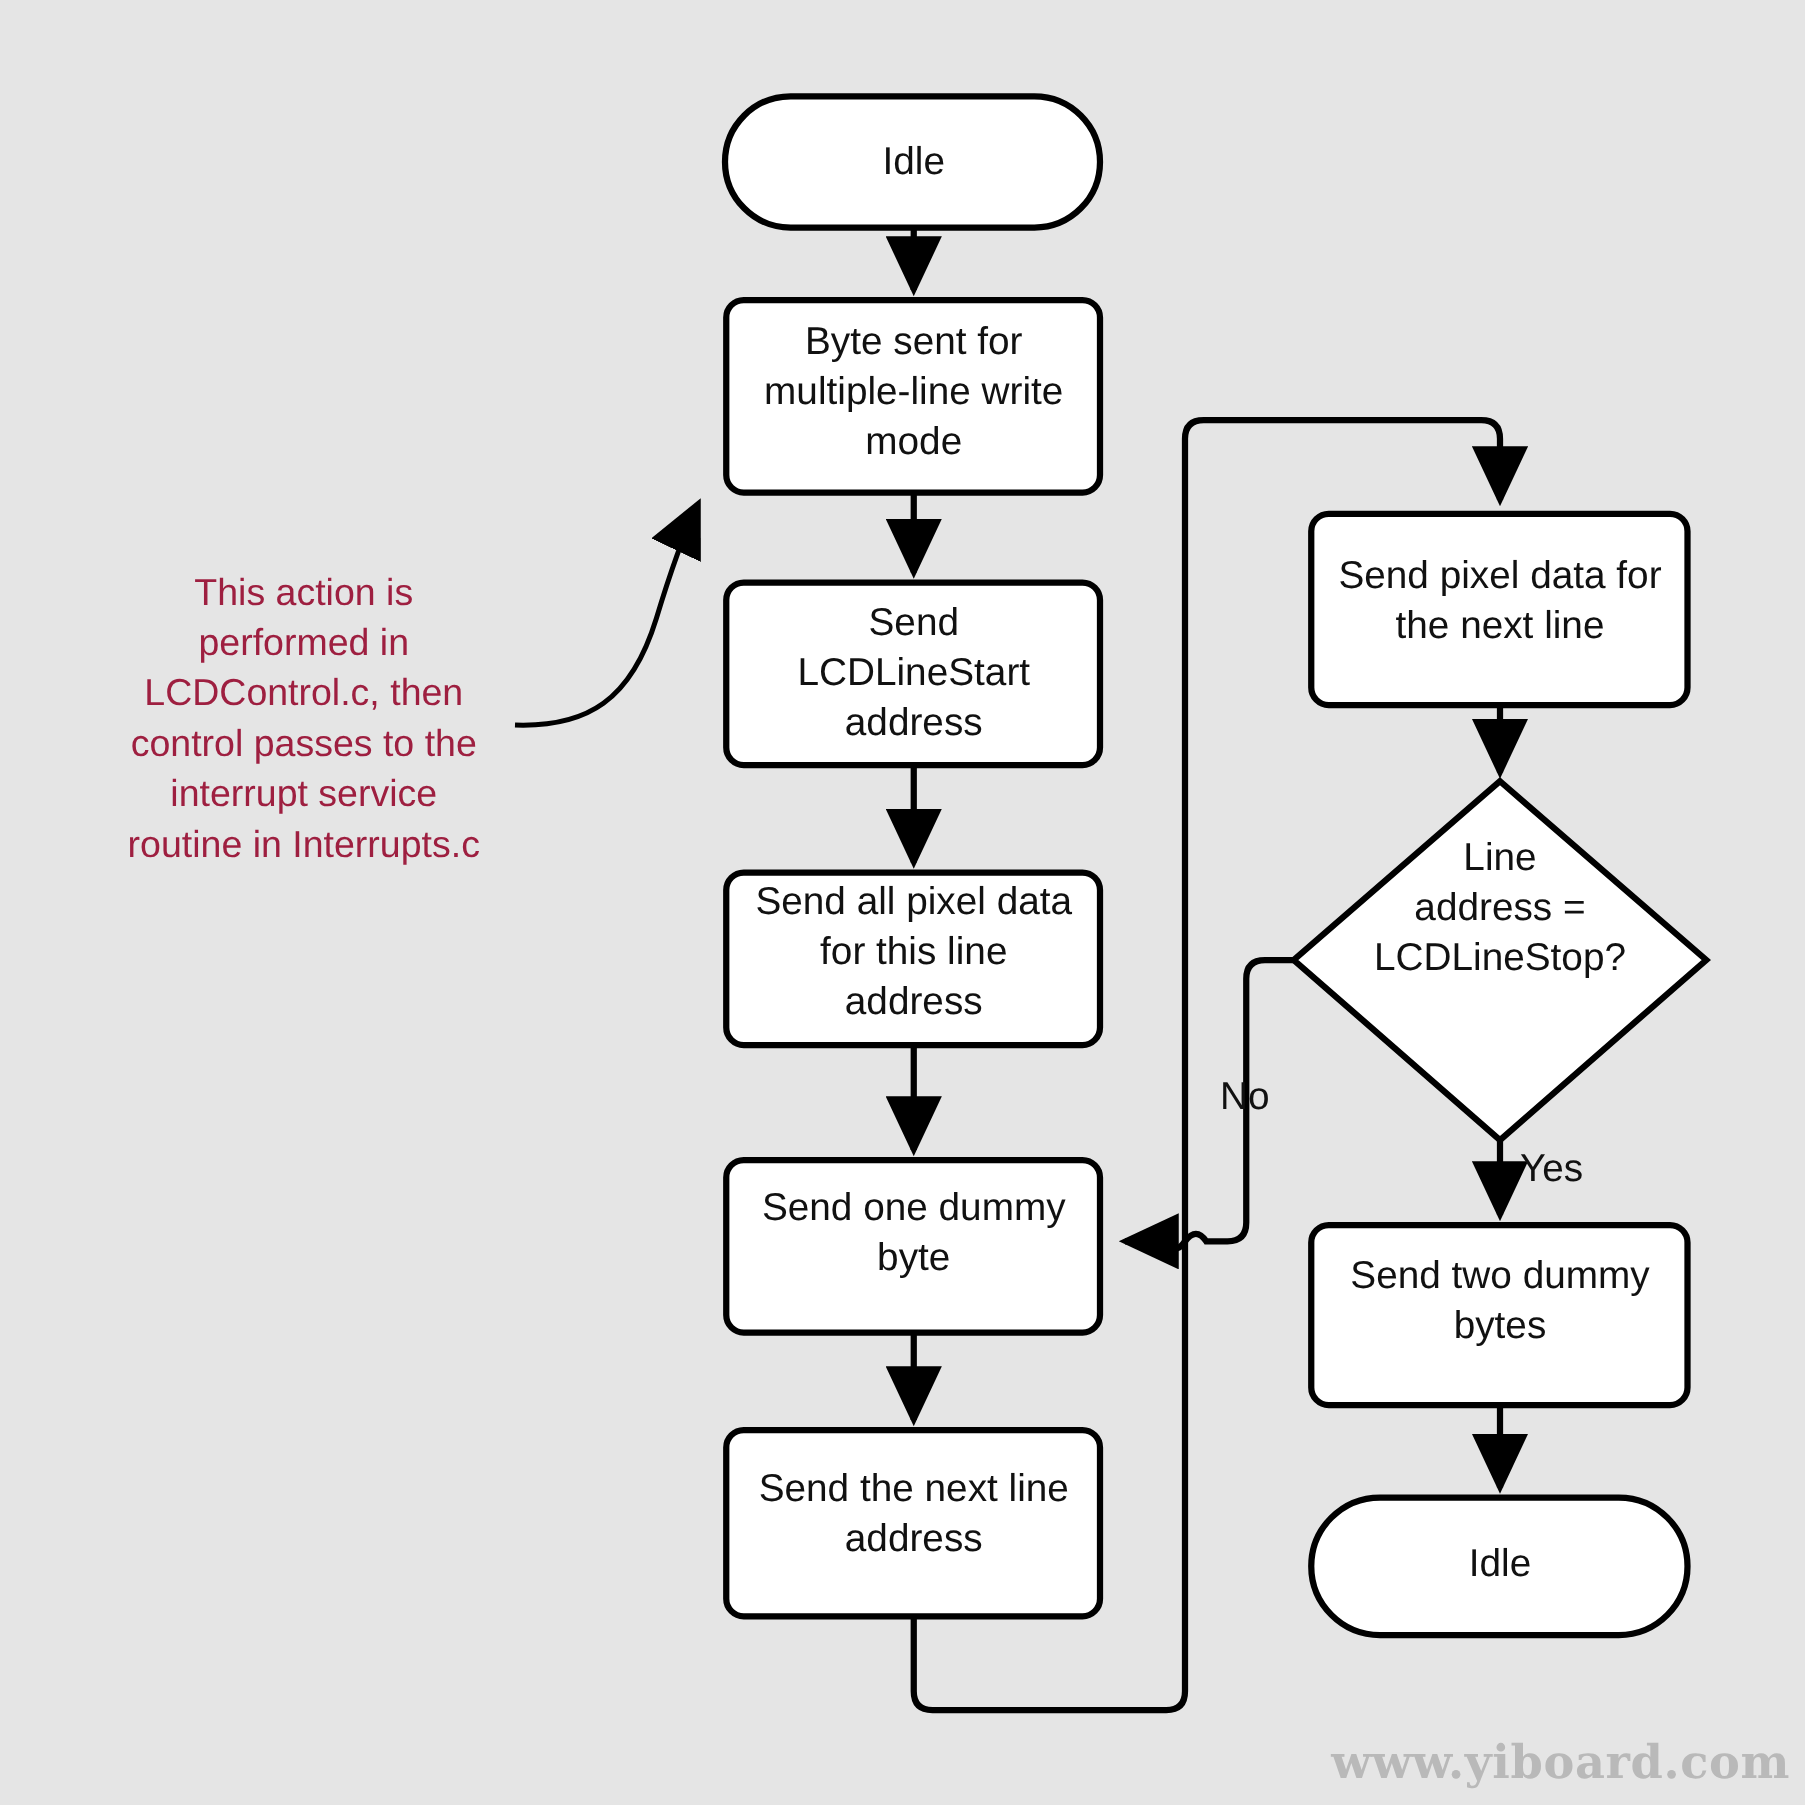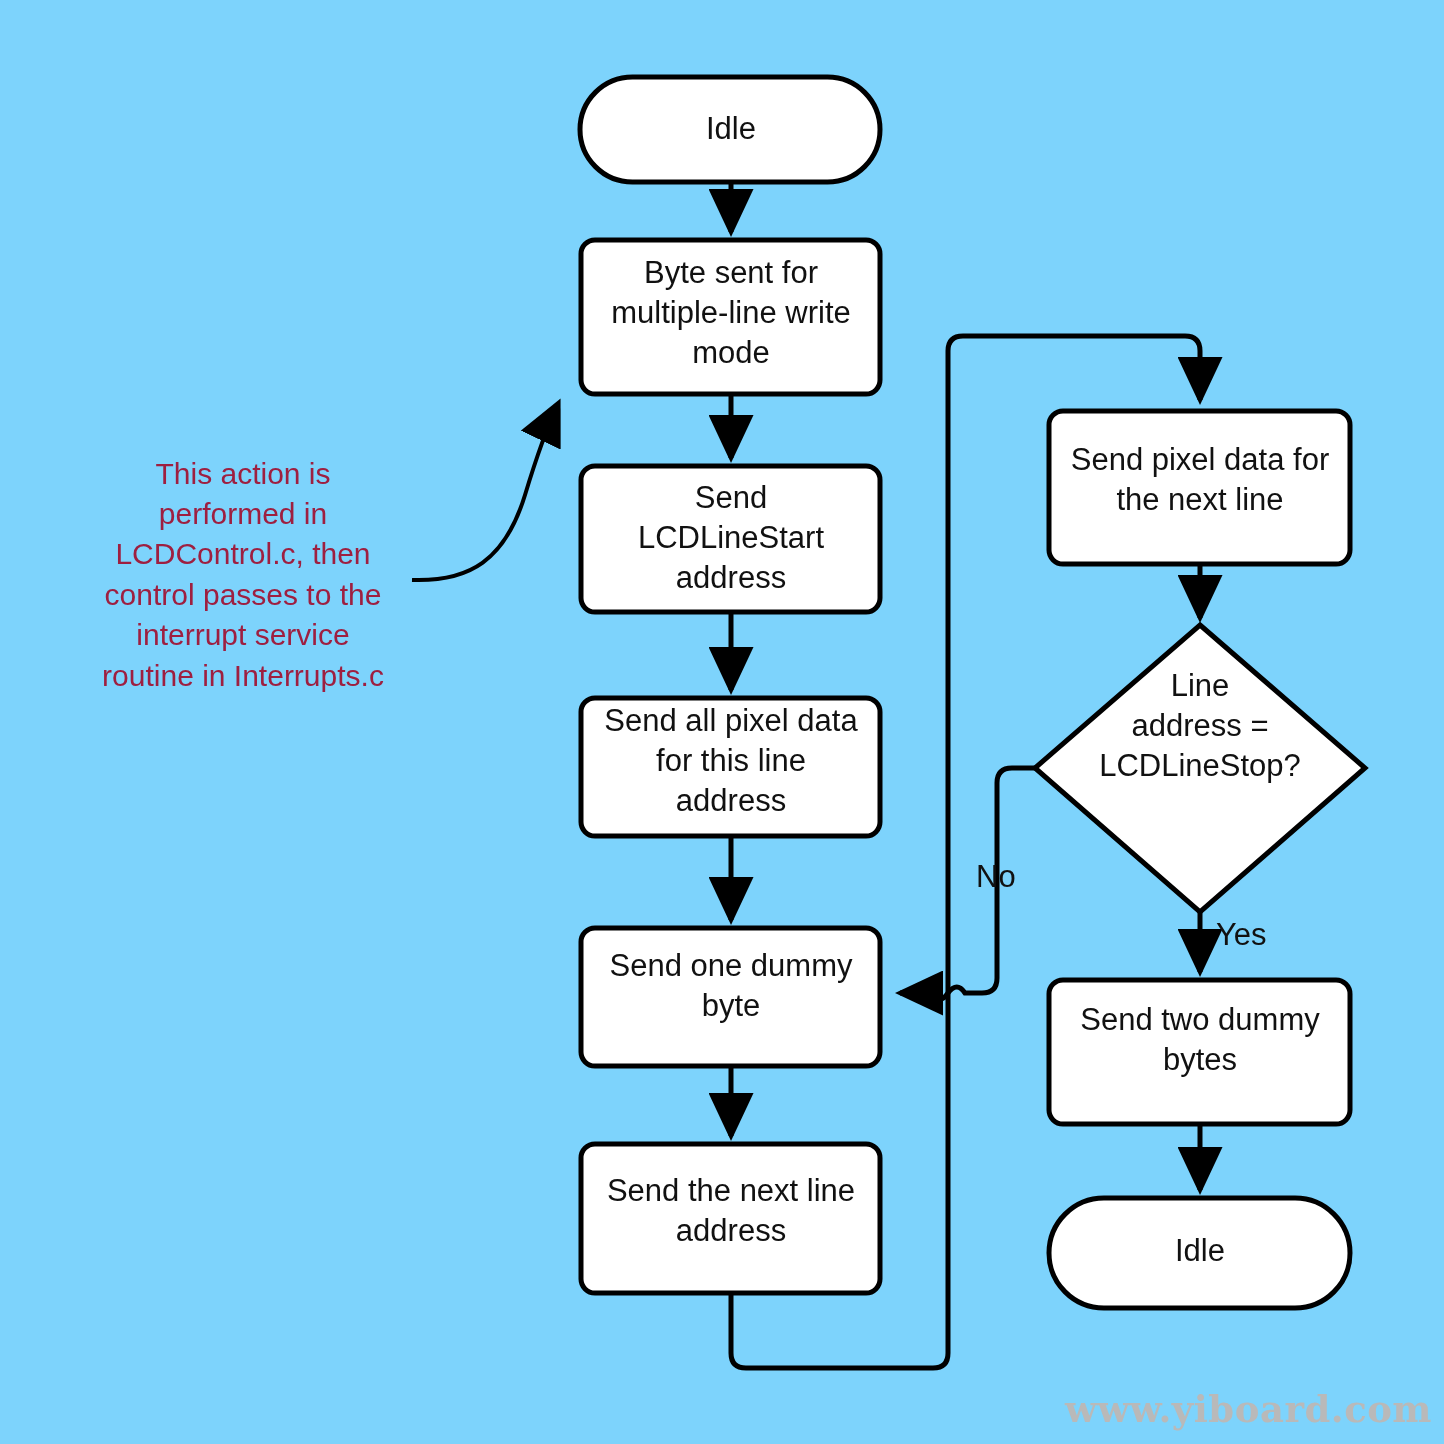--- a/index.html
+++ b/index.html
@@ -11,21 +11,21 @@
   body {
     width: 1444px;
     height: 1444px;
     font-family: "Liberation Sans", sans-serif;
     overflow: hidden;
   }
   #flow-root {
     position: relative;
     width: 1444px;
     height: 1444px;
-    background: #7dd3fc;
+    background: #e5e5e5;
   }
   svg#flow-svg {
     position: absolute;
     top: 0;
     left: 0;
     width: 1444px;
     height: 1444px;
     display: block;
   }
   .node-shape {

